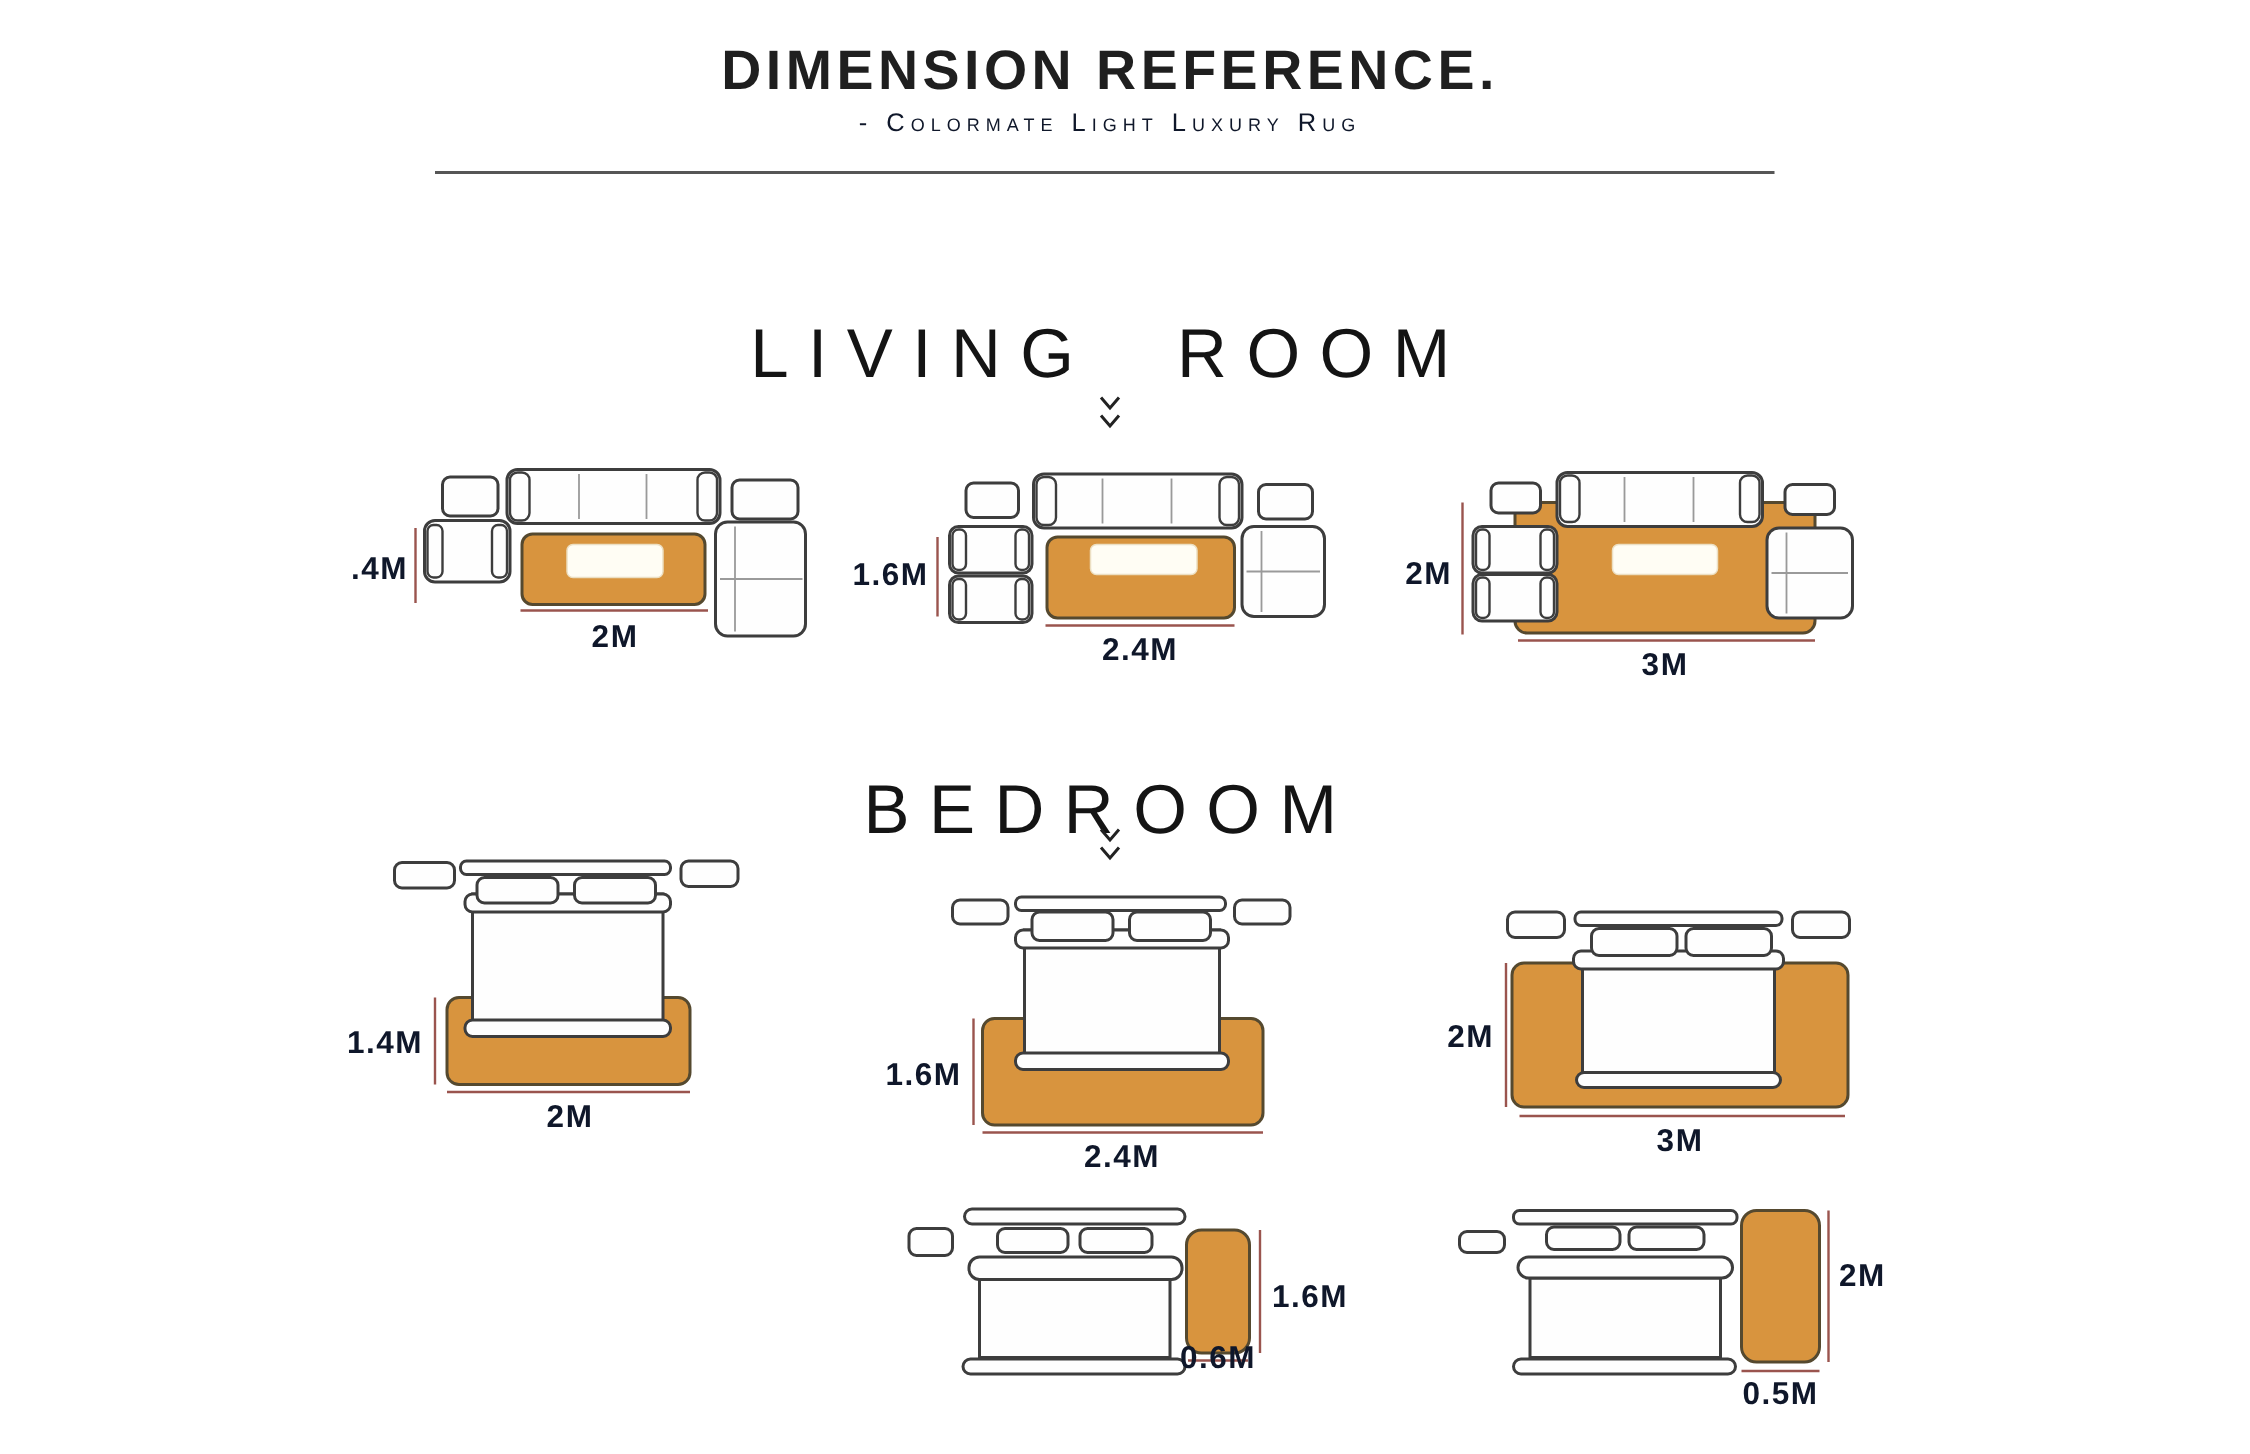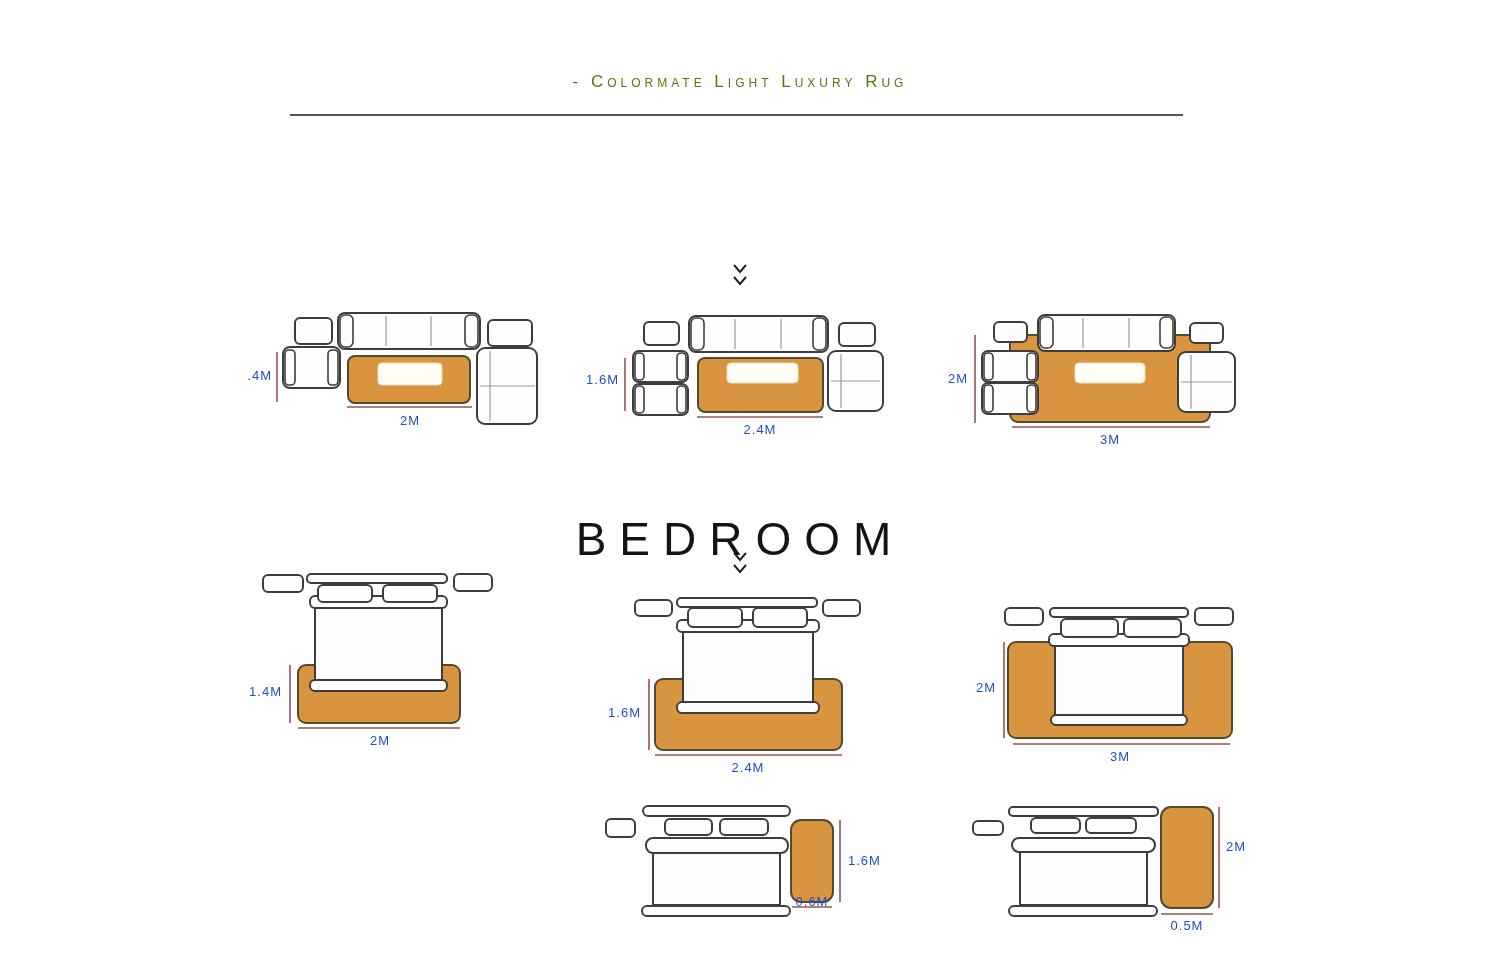--- a/index.html
+++ b/index.html
@@ -8,21 +8,21 @@
     font-family:"Liberation Sans", sans-serif;color:#2d2d2d;
   }
   .abs{position:absolute;}
   
   .title{
     left:0;top:26px;width:1480px;text-align:center;
     font-size:37px;font-weight:bold;letter-spacing:3px;color:#1f1f1f;
   }
   .subtitle{
     left:0;top:72px;width:1480px;text-align:center;
-    font-size:17px;letter-spacing:4px;color:#4d7c0f;
+    font-size:17px;letter-spacing:4px;color:#0f172a;
     font-variant:small-caps;
   }
   .rule{
     left:290px;top:114px;width:893px;height:2px;background:#565656;
   }
   
   .section-heading{
     left:0;top:0;width:1480px;text-align:center;
     font-size:46px;font-weight:400;letter-spacing:13px;word-spacing:30px;color:#141414;
   }
@@ -34,33 +34,35 @@
   
   .cell{position:absolute;}
   .cell svg{position:absolute;left:0;top:0;}
   .furn{fill:#fefefe;stroke:#3d3d3d;stroke-width:2;}
   .furn-thin{fill:#fefefe;stroke:#3d3d3d;stroke-width:1.6;}
   .innerline{stroke:#9a9a9a;stroke-width:1.2;fill:none;}
   .rug{fill:#d8943e;stroke:#55492f;stroke-width:2;}
   .ctable{fill:#fffdf4;stroke:#ecdfc2;stroke-width:1;}
   .dimline{stroke:#9a544e;stroke-width:1.6;fill:none;}
   .dim-label{
-    position:absolute;font-size:13px;color:#1d4ed8;letter-spacing:1px;white-space:nowrap;
+    position:absolute;font-size:21px;color:#0f172a;letter-spacing:1px;white-space:nowrap;font-weight:bold;
   }
   .r{text-align:right;}
   .c{text-align:center;}
 </style>
 </head>
 <body>
 
 <div id="canvas">
 
+  <div class="abs title">DIMENSION REFERENCE.</div>
   <div class="abs subtitle">- Colormate Light Luxury Rug</div>
   <div class="abs rule"></div>
 
+  <div class="abs section-heading living-heading">LIVING ROOM</div>
   <svg class="abs chev chev-living" viewBox="0 0 36 30">
     <polyline points="12,3 18,10 24,3" fill="none" stroke="#222" stroke-width="2"></polyline>
     <polyline points="12,15 18,22 24,15" fill="none" stroke="#222" stroke-width="2"></polyline>
   </svg>
 
   <div class="cell" style="left:230px;top:305px;width:330px;height:150px">
     <svg width="330" height="150" viewBox="0 0 330 150">
       <rect class="rug" x="118" y="51" width="122" height="47" rx="7"></rect>
       <rect class="ctable" x="148" y="58" width="64" height="22" rx="4"></rect>
       <rect class="furn" x="65" y="13" width="37" height="26" rx="5"></rect>

